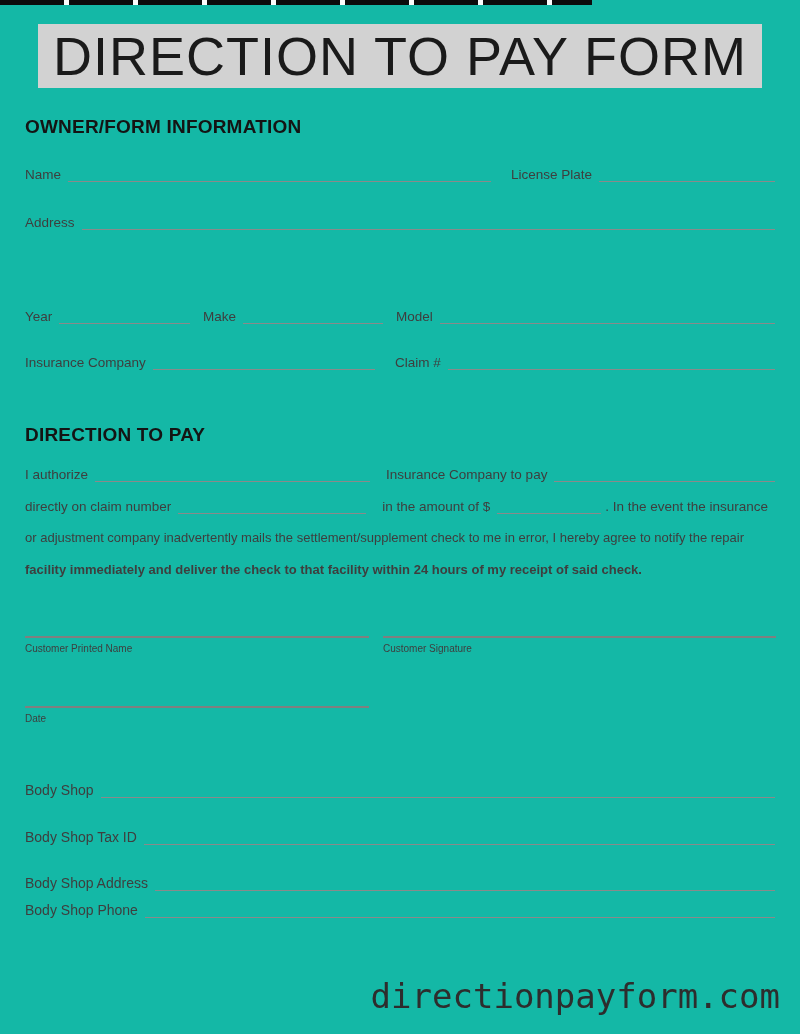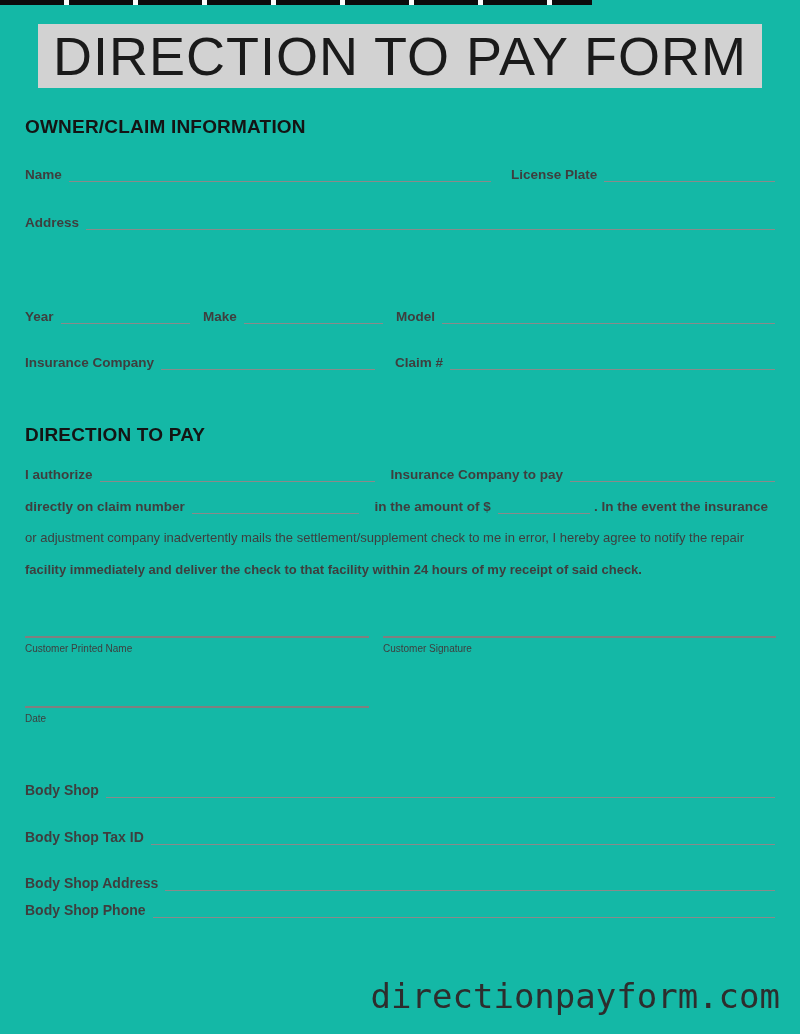--- a/index.html
+++ b/index.html
@@ -33,21 +33,21 @@
     position:absolute; left:25px;
     font-size:19px; font-weight:bold; color:#141414; letter-spacing:0.2px;
     white-space:nowrap;
   }
   
   .row {
     position:absolute; left:25px; right:25px; height:18px;
     display:flex; align-items:flex-end;
     font-size:13.5px; color:#3e3e3e;
   }
-  .lbl { white-space:nowrap; padding-right:7px;font-weight:bold; }
+  .lbl { white-space:nowrap; padding-right:7px; }
   .line { height:5px; border-bottom:1.5px solid #8a8a8a; }
   .grow { flex:1 1 auto; }
   .col { display:flex; align-items:flex-end; }
   .name-left { width:466px; }
   .half-left { width:350px; }
   .half-right { flex:1; margin-left:20px; }
   .yr-c1 { width:165px;justify-content:space-between; }
   .yr-c2 { width:180px; margin-left:13px; }
   .yr-c3 { flex:1; margin-left:13px; }
   .w275 { width:275px; }
@@ -81,21 +81,21 @@
 <body>
 
 <div id="page">
 
   <div class="topbar"></div>
 
   <div class="banner">
     <div class="banner-title">DIRECTION TO PAY FORM</div>
   </div>
 
-  <div class="sec-heading" style="top:116px;">OWNER/CLAIM INFORMATION</div>
+  <div class="sec-heading" style="top:116px;">OWNER/FORM INFORMATION</div>
 
   <div class="row" style="top:164px;">
     <div class="col name-left">
       <span class="lbl">Name</span>
       <span class="line grow"></span>
     </div>
     <div class="col half-right">
       <span class="lbl">License Plate</span>
       <span class="line grow"></span>
     </div>

